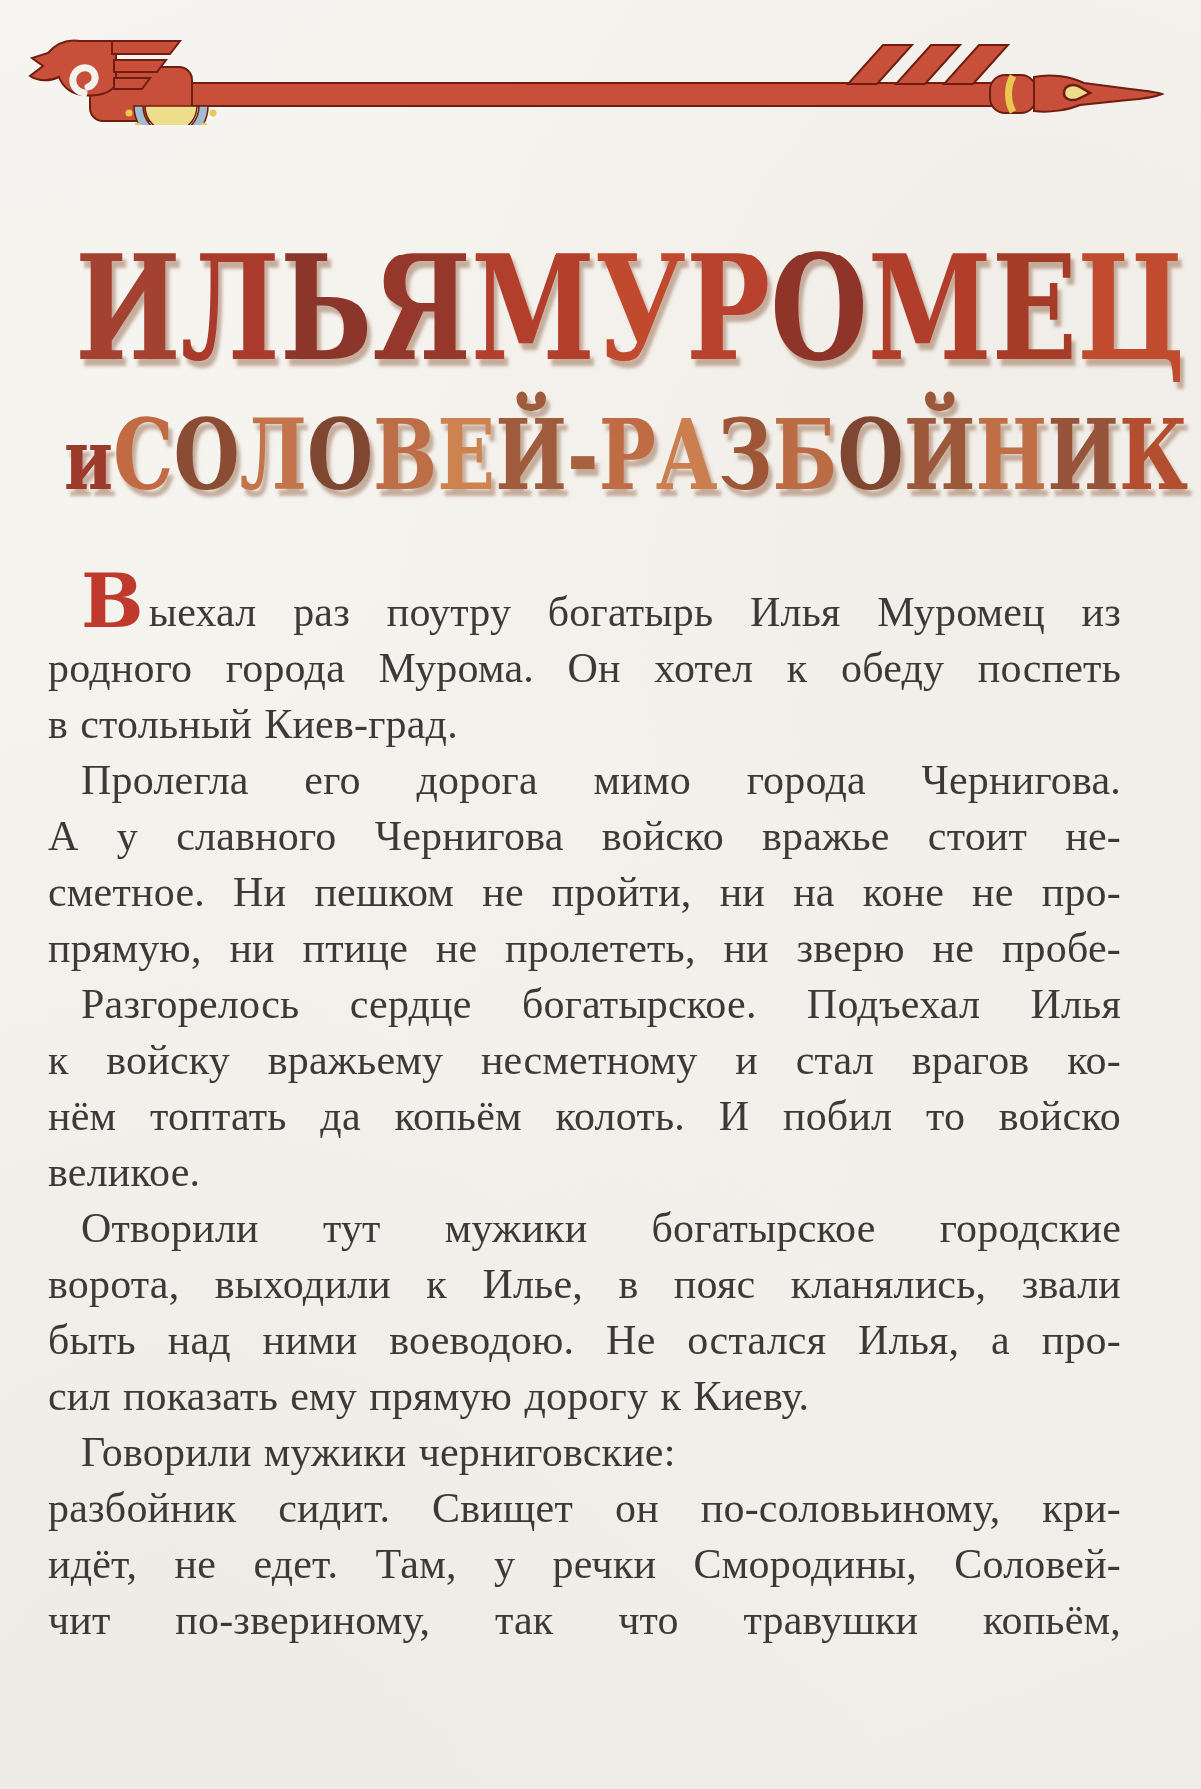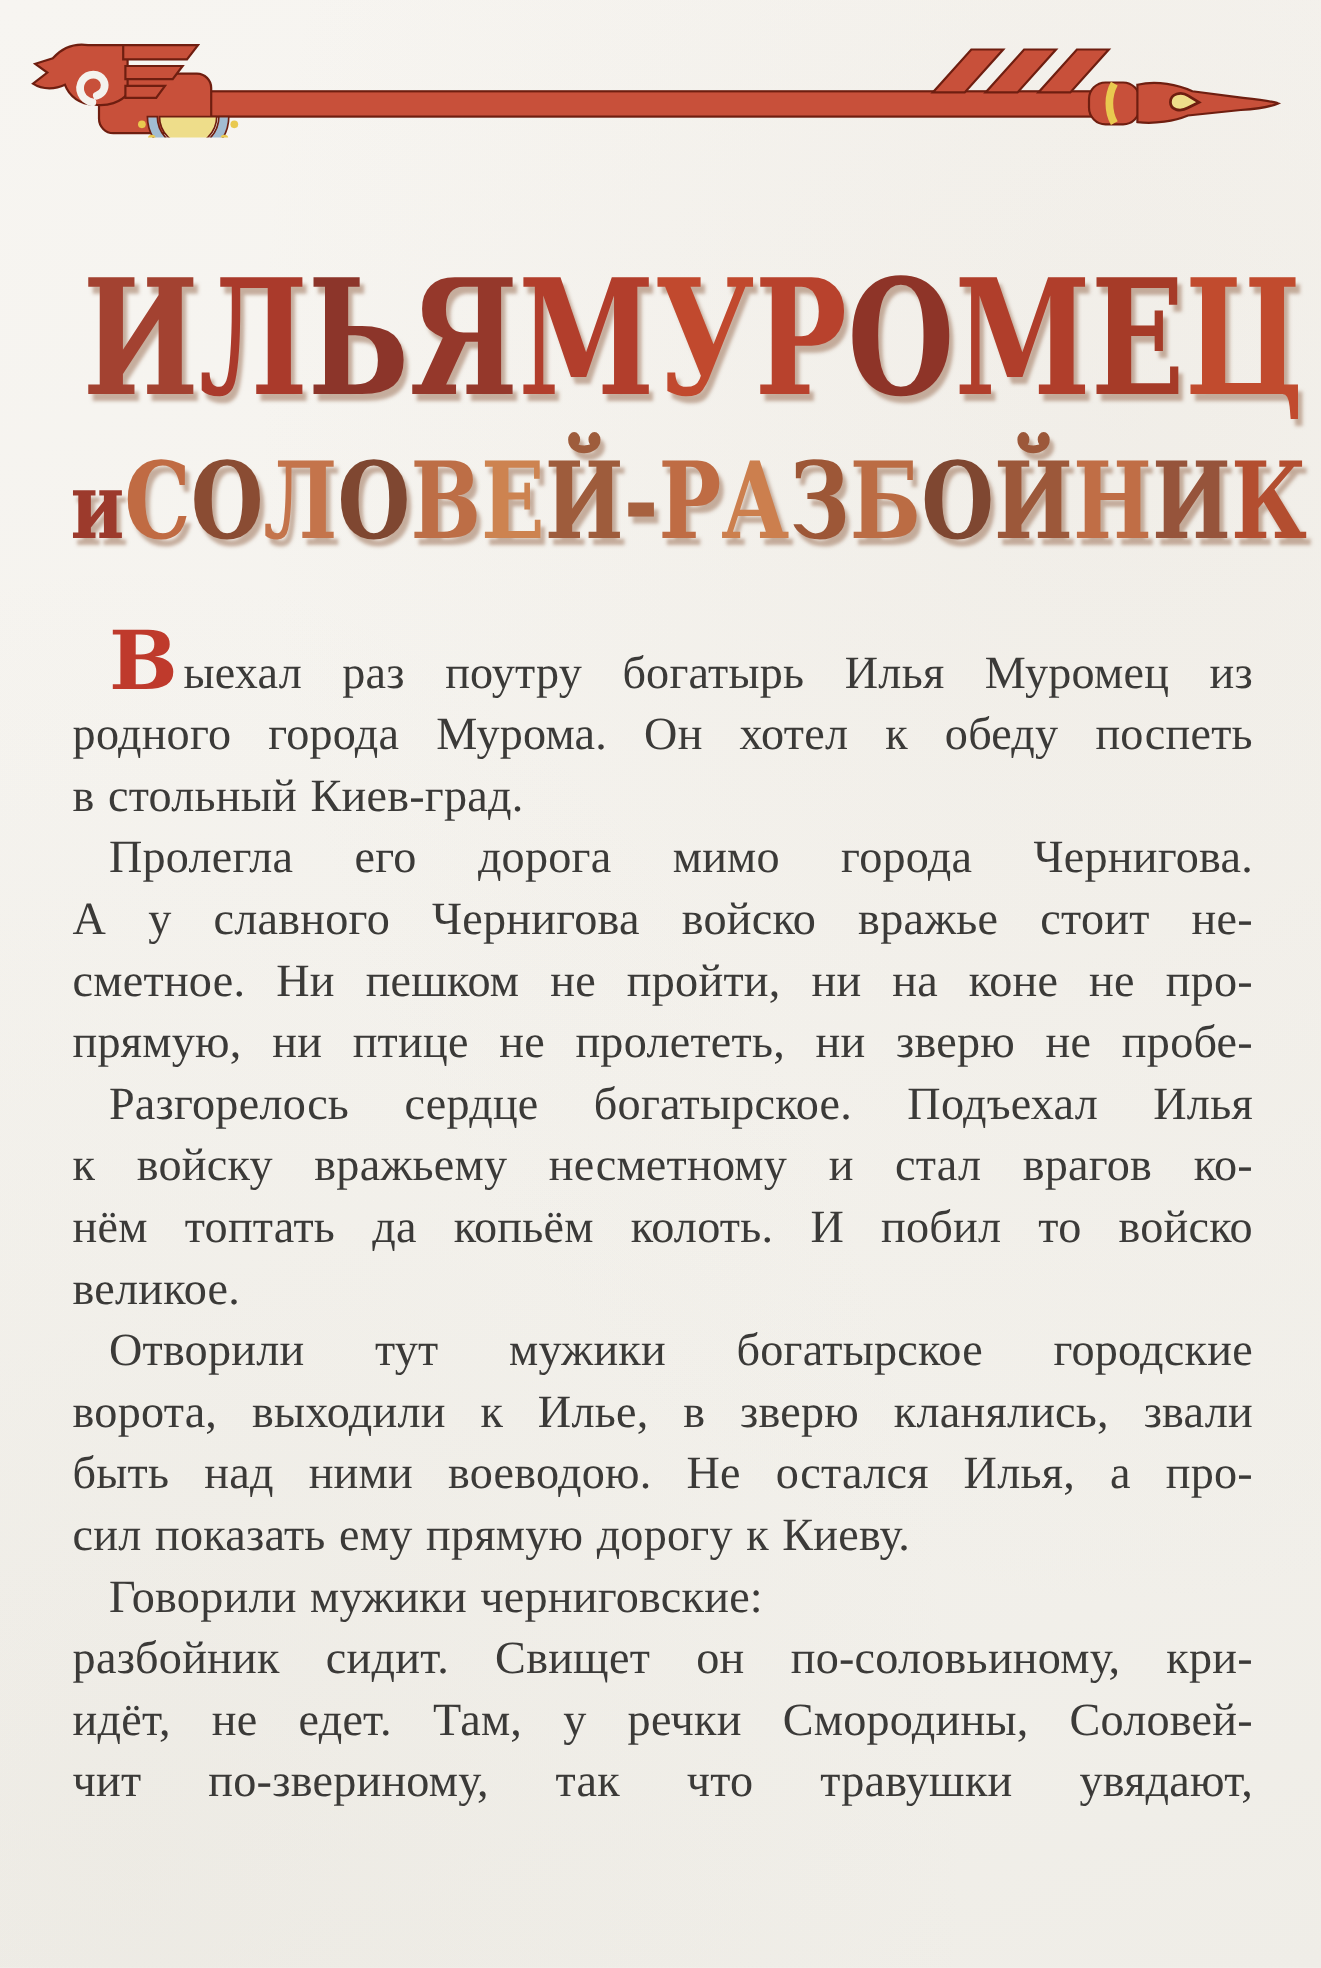--- a/index.html
+++ b/index.html
@@ -23,21 +23,21 @@
   .title-line .tl-letter{display:inline-block;
     text-shadow:4px 5px 3px rgba(150,103,76,0.50);}
   .title-line .tl-gap{display:inline-block;}
   #title-line1{left:75px;top:236px;width:1062px;font-size:112px;transform:scaleY(1.30);}
   #title-line1 .tl-gap{width:44px;}
   #title-line2{left:64px;top:408px;width:1078px;font-size:76px;transform:scaleY(1.27);}
   #title-line2 .tl-gap{width:34px;}
   #title-line2 .tl-prefix{font-size:66px;align-self:flex-end;padding-bottom:2px;}
 
   .story{
-    position:absolute;left:66px;top:584px;width:1073px;
+    position:absolute;left:48px;top:584px;width:1073px;
     font-size:42px;line-height:56px;color:#3b3a38;
     letter-spacing:0.2px;word-spacing:1.5px;
   }
   .story .line{
     text-align:justify;text-align-last:justify;
     height:56px;overflow:visible;white-space:nowrap0;
   }
   .story .line.end{text-align-last:left;}
   .story .line.indent{text-indent:33px;}
   .story .dropcap{
@@ -145,20 +145,20 @@
     <div class="line end">в стольный Киев-град.</div>
     <div class="line indent">Пролегла его дорога мимо города Чернигова.</div>
     <div class="line">А у славного Чернигова войско вражье стоит не-</div>
     <div class="line">сметное. Ни пешком не пройти, ни на коне не про-</div>
     <div class="line">прямую, ни птице не пролететь, ни зверю не пробе-</div>
     <div class="line indent">Разгорелось сердце богатырское. Подъехал Илья</div>
     <div class="line">к войску вражьему несметному и стал врагов ко-</div>
     <div class="line">нём топтать да копьём колоть. И побил то войско</div>
     <div class="line end">великое.</div>
     <div class="line indent">Отворили тут мужики богатырское городские</div>
-    <div class="line">ворота, выходили к Илье, в зверю кланялись, звали</div>
+    <div class="line">ворота, выходили к Илье, в пояс кланялись, звали</div>
     <div class="line">быть над ними воеводою. Не остался Илья, а про-</div>
     <div class="line end">сил показать ему прямую дорогу к Киеву.</div>
     <div class="line indent end">Говорили мужики черниговские:</div>
     <div class="line">разбойник сидит. Свищет он по-соловьиному, кри-</div>
     <div class="line">идёт, не едет. Там, у речки Смородины, Соловей-</div>
-    <div class="line">чит по-звериному, так что травушки увядают,</div>
+    <div class="line">чит по-звериному, так что травушки копьём,</div>
   </div>
 
 </body></html>

